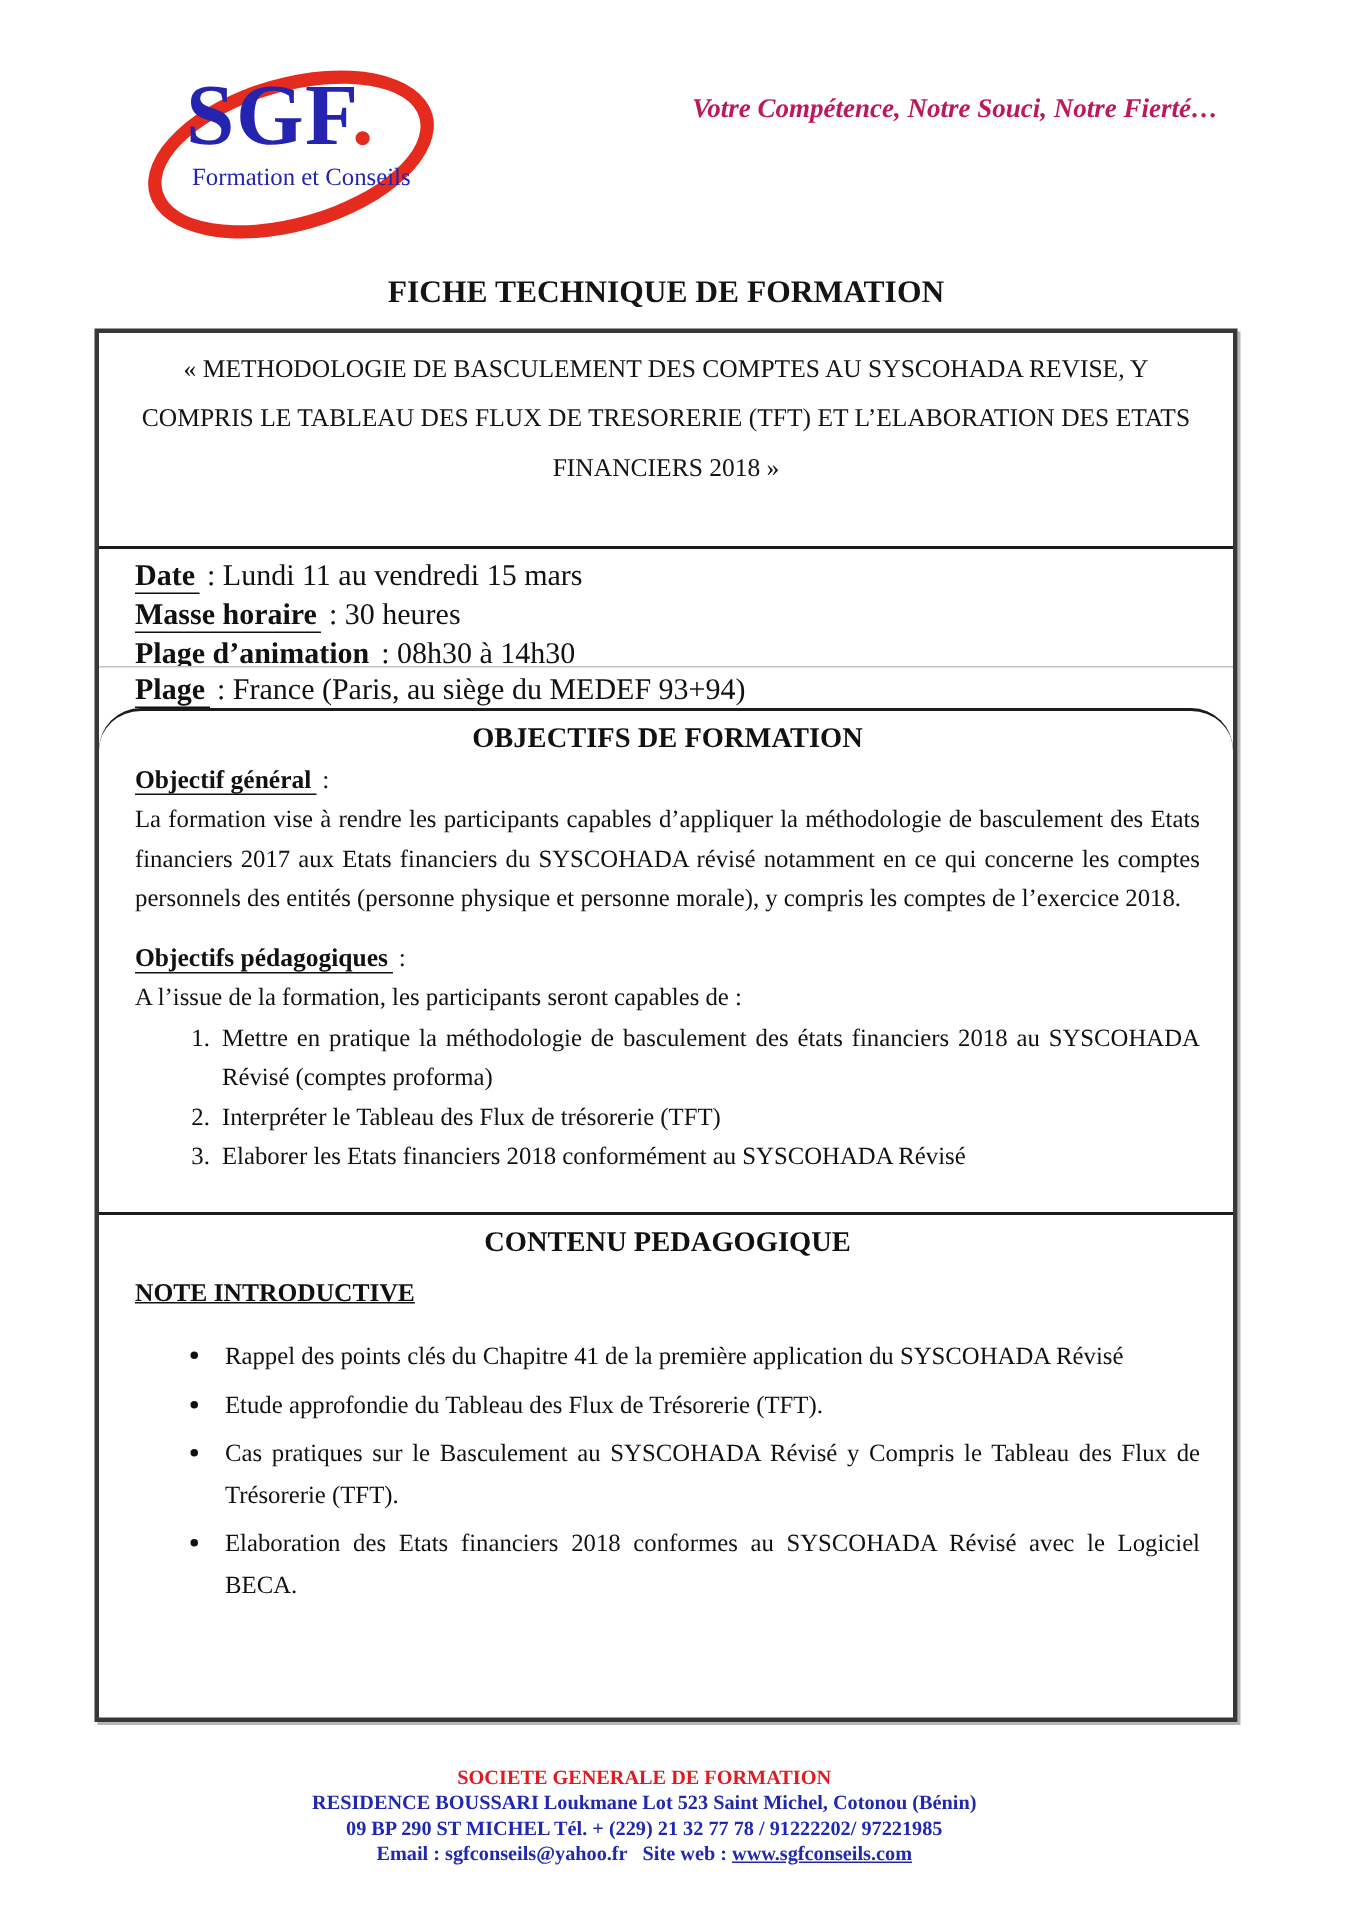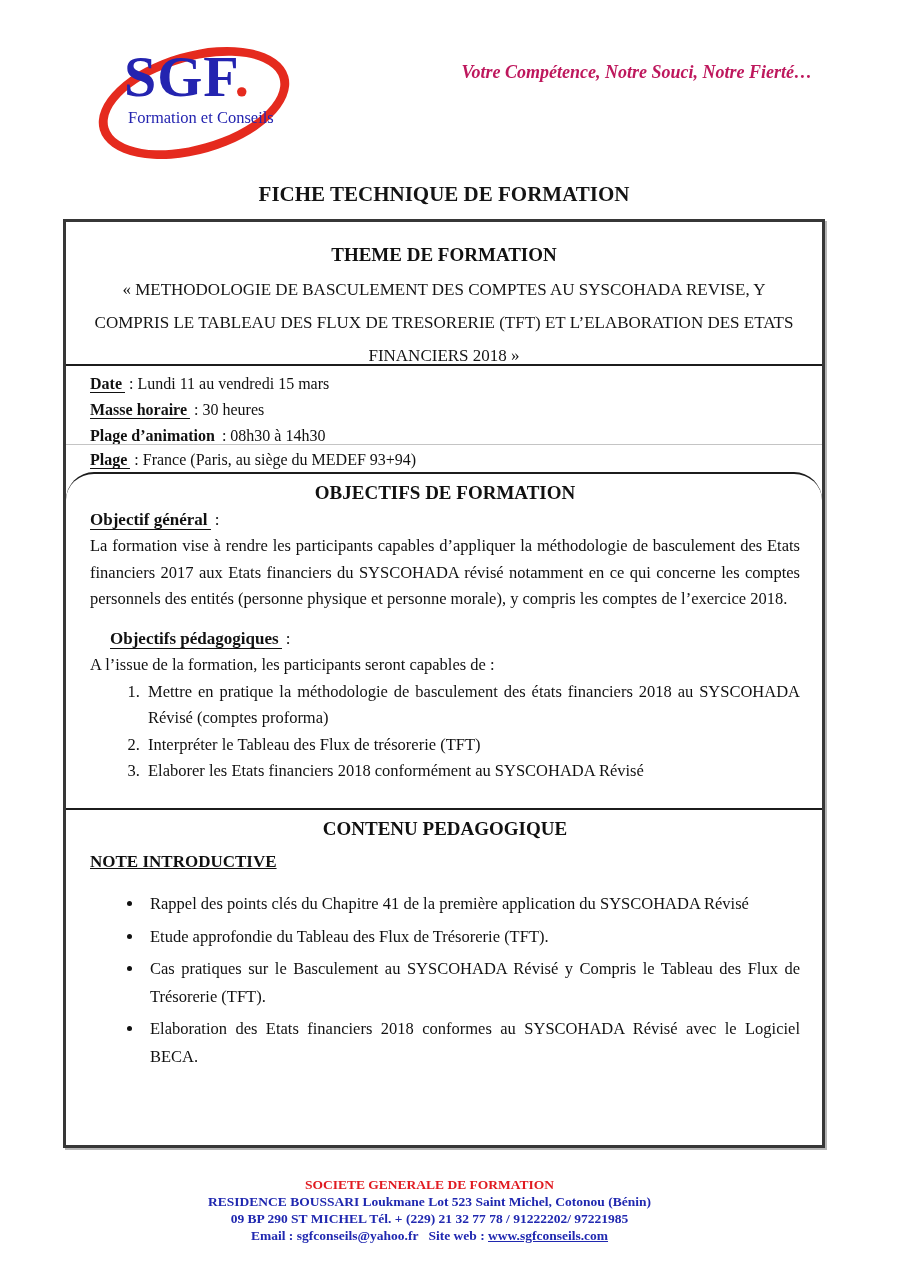--- a/index.html
+++ b/index.html
@@ -52,32 +52,32 @@
     background:#fff;
   }
   .sec { overflow:hidden; }
   .sec-theme { height:142px; text-align:center; }
   .sec-theme h2 { margin-top:22px; font-size:19px; }
   .theme-text {
     margin-top:7px; padding:0 28px;
     font-size:17px; line-height:33px; color:#141414;
   }
   .sec-detailsA { border-top:2px solid #1c1c1c; height:80px; padding:5px 20px 0 24px; }
-  .sec-detailsA p, .sec-lieu p { font-size:16px; line-height:26px; }
+  .sec-detailsA p, .sec-lieu p { font-size:20px; line-height:26px; }
   .lbl { font-weight:bold; border-bottom:1.6px solid #111; padding-right:3px; }
   .sec-lieu { border-top:1px solid #c4c4c4; height:28px; padding:2px 20px 0 24px; }
 
   .sec-objectifs { border-top:2px solid #1c1c1c; height:336px; padding:0 22px 0 24px;border-radius:28px; }
   .sec-objectifs h2, .sec-contenu h2 { margin-top:8px; text-align:center; font-size:19px; }
   .sub-label { margin-top:6px; font-size:17px; }
   .para {
     margin-top:3px; font-size:16.5px; line-height:26.5px;
     text-align:justify;
   }
-  .sub-label2 { margin-top:16px;margin-left:20px; }
+  .sub-label2 { margin-top:16px; }
   .intro-line { margin-top:4px; font-size:16.5px; line-height:24px; }
   .num-list { margin:2px 0 0 30px; padding-left:24px; }
   .num-list li {
     font-size:16.5px; line-height:26.5px; text-align:justify;
     padding-left:4px;
   }
 
   .sec-contenu { border-top:2px solid #1c1c1c; flex:1; padding:0 22px 0 24px; }
   .note-heading { margin-top:12px; font-size:17px; font-weight:bold;text-decoration:underline; }
   .bullet-list { margin:18px 0 0 32px; padding-left:22px; }
@@ -105,21 +105,20 @@
   <div class="logo-subtitle">Formation et Conseils</div>
 </div>
 
 <div class="tagline">Votre Compétence, Notre Souci, Notre Fierté…</div>
 
 <h1 class="page-title">FICHE TECHNIQUE DE FORMATION</h1>
 
 <div class="main-box">
 
   <div class="sec sec-theme">
-    <h2>THEME DE FORMATION</h2>
     <div class="theme-text">« METHODOLOGIE DE BASCULEMENT DES COMPTES AU SYSCOHADA REVISE, Y COMPRIS LE TABLEAU DES FLUX DE TRESORERIE (TFT) ET L’ELABORATION DES ETATS FINANCIERS 2018 »</div>
   </div>
 
   <div class="sec sec-detailsA">
     <p><span class="lbl">Date</span><span> : </span><span>Lundi 11 au vendredi 15 mars</span></p>
     <p><span class="lbl">Masse horaire</span><span> : </span><span>30 heures</span></p>
     <p><span class="lbl">Plage d’animation</span><span> : </span><span>08h30 à 14h30</span></p>
   </div>
 
   <div class="sec sec-lieu">

